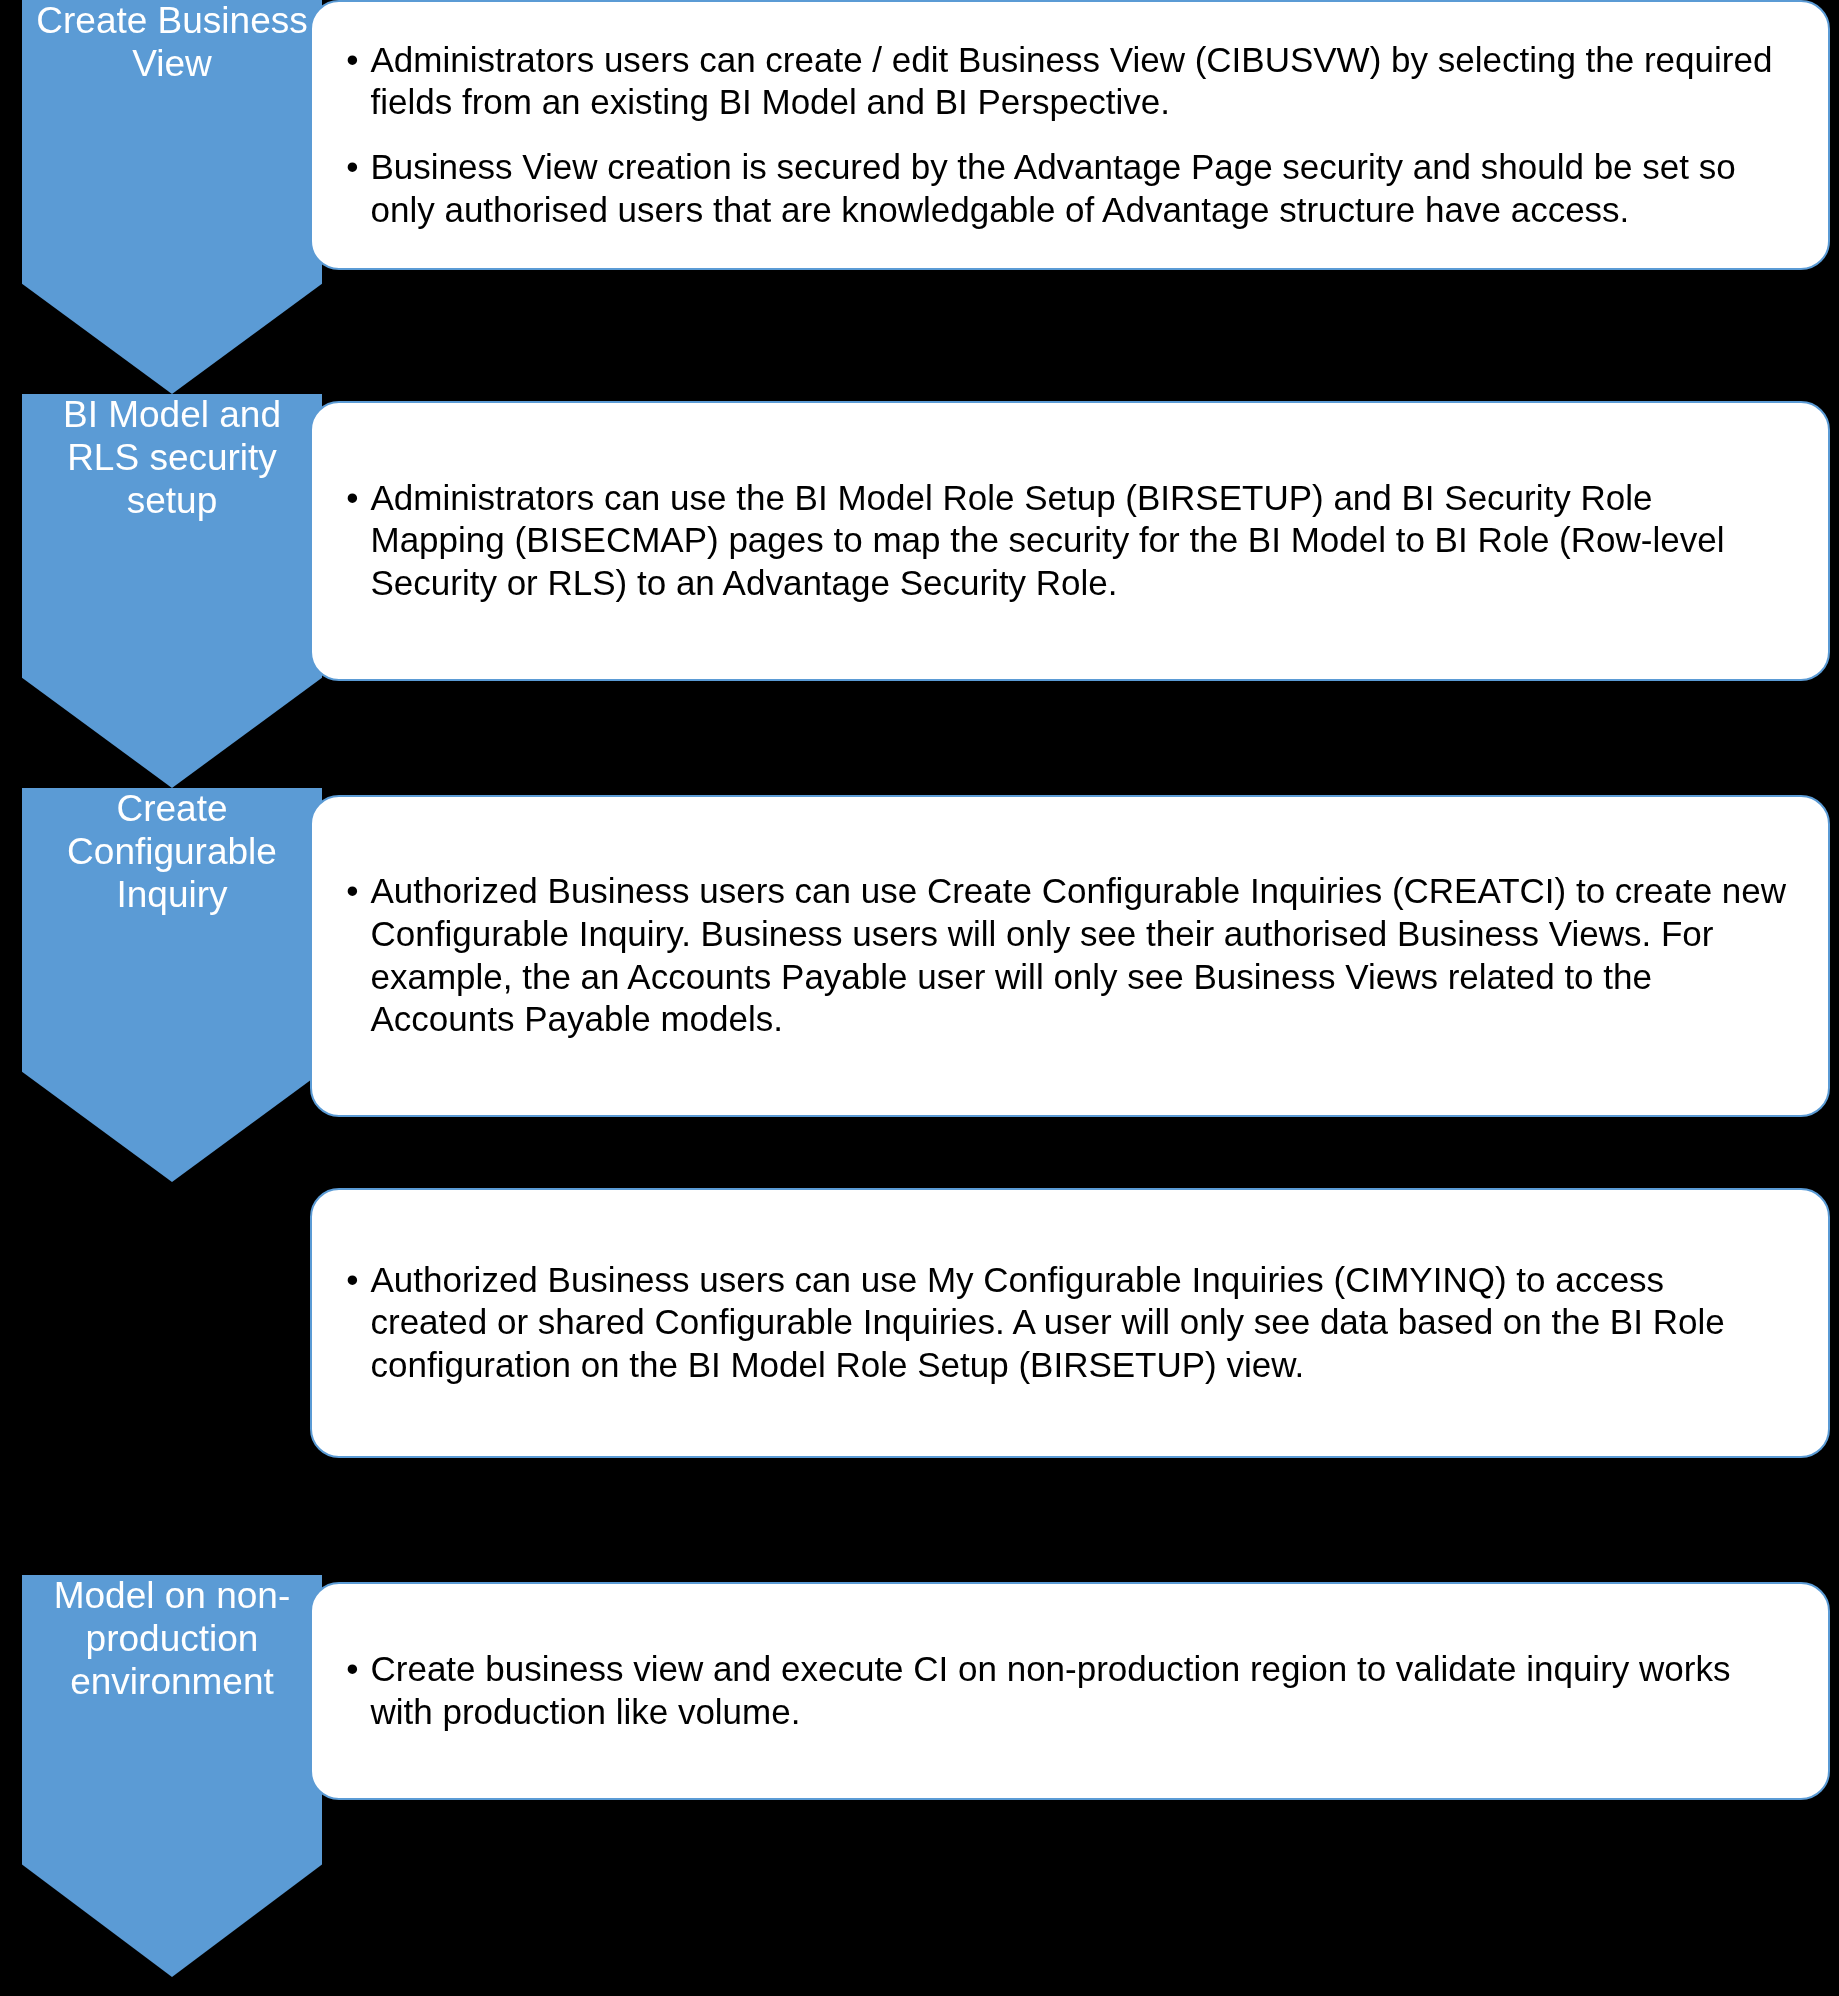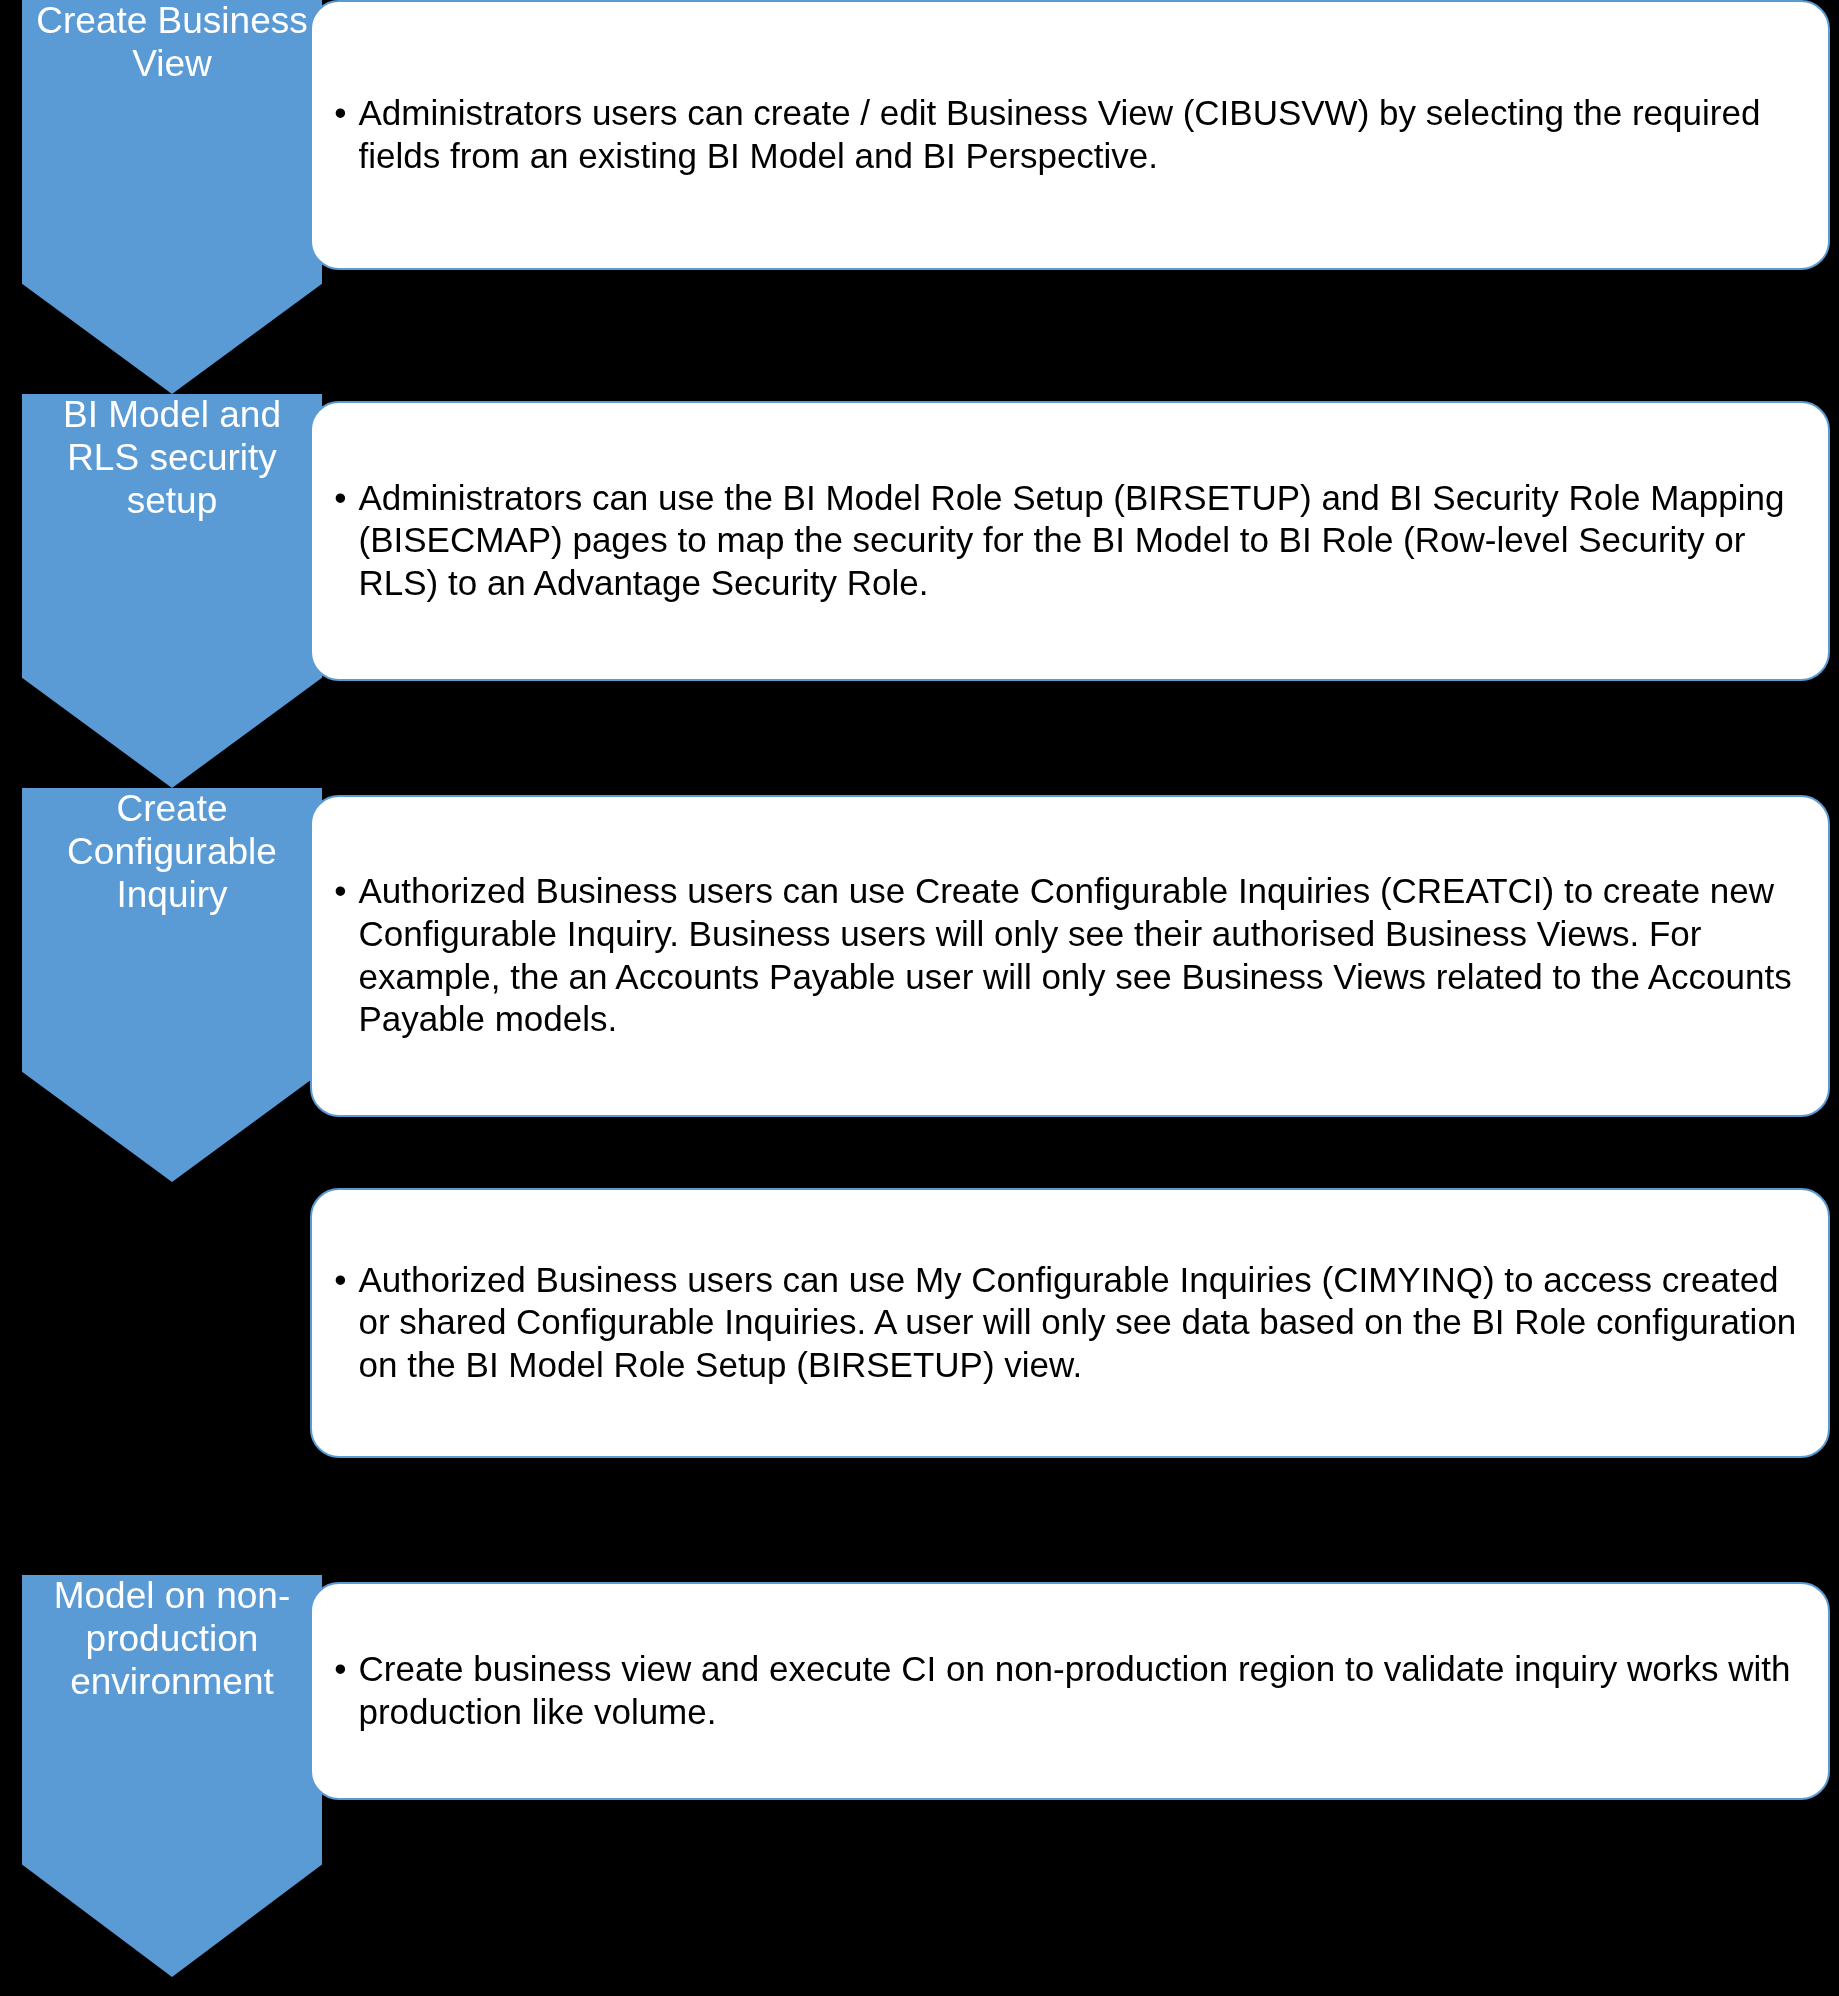--- a/index.html
+++ b/index.html
@@ -56,21 +56,21 @@
     border: 2.6px solid #5B9BD5;
     border-radius: 29px;
     box-sizing: border-box;
     padding: 17px 29px 17px 20.5px;
     display: flex;
     flex-direction: column;
     justify-content: center;
   }
   ul.bullets {
     list-style: none;
-    margin: 0;
+    margin: 12px;
     padding: 0;
   }
   ul.bullets li {
     position: relative;
     padding-left: 26px;
     margin: 0 0 22px 0;
     font-size: 35px;
     line-height: 1.22;
     color: #000000;
   }
@@ -92,20 +92,21 @@
 
 <div id="diagram">
 
   <div class="step" style="top:0px;height:394px;">
     <div class="chevron" style="height:394px;">
       <span class="chevron-label">Create Business View</span>
     </div>
     <div class="callout" style="top:0px;height:270px;">
       <ul class="bullets">
         <li>Administrators users can create / edit Business View (CIBUSVW) by selecting the required fields from an existing BI Model and BI Perspective.</li>
+        <li>Business View creation is secured by the Advantage Page security and should be set so only authorised users that are knowledgable of Advantage structure have access.</li>
       </ul>
     </div>
   </div>
 
   <div class="step" style="top:394px;height:394px;">
     <div class="chevron" style="height:394px;">
       <span class="chevron-label">BI Model and RLS security setup</span>
     </div>
     <div class="callout" style="top:6.8px;height:280px;">
       <ul class="bullets">

